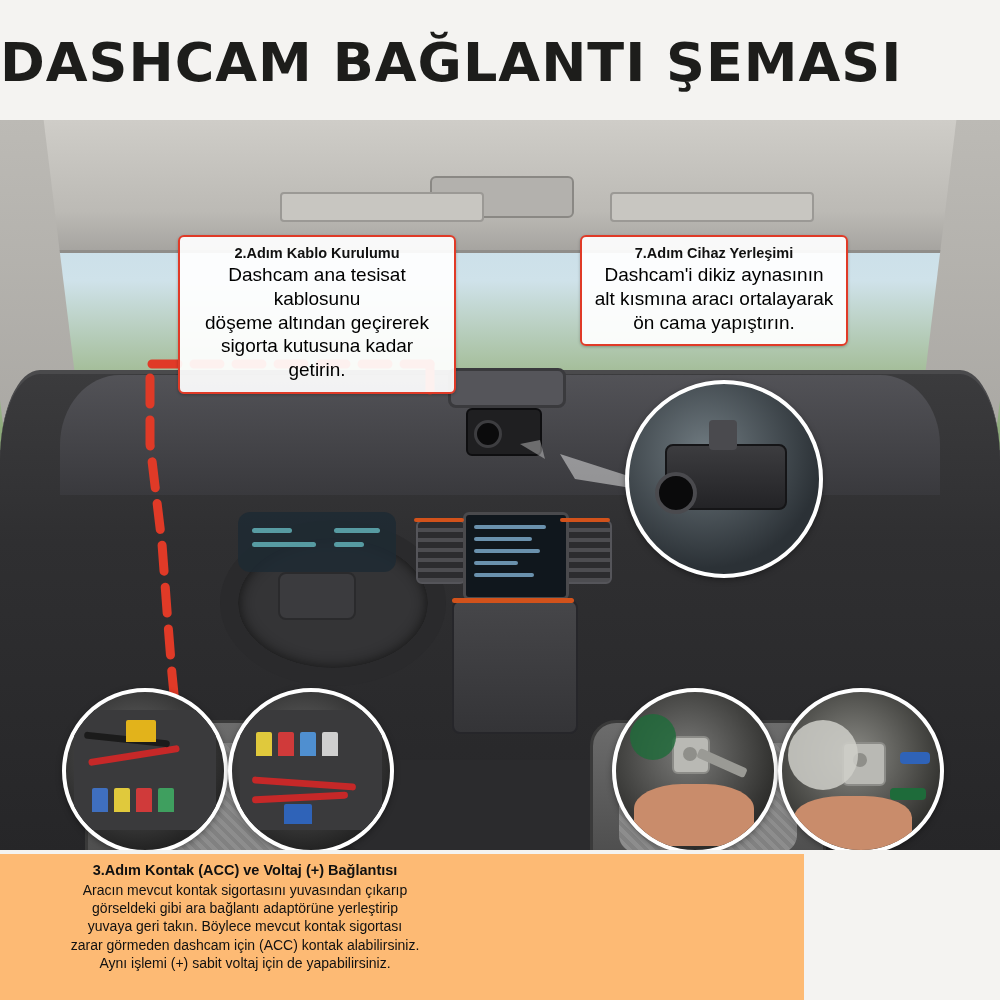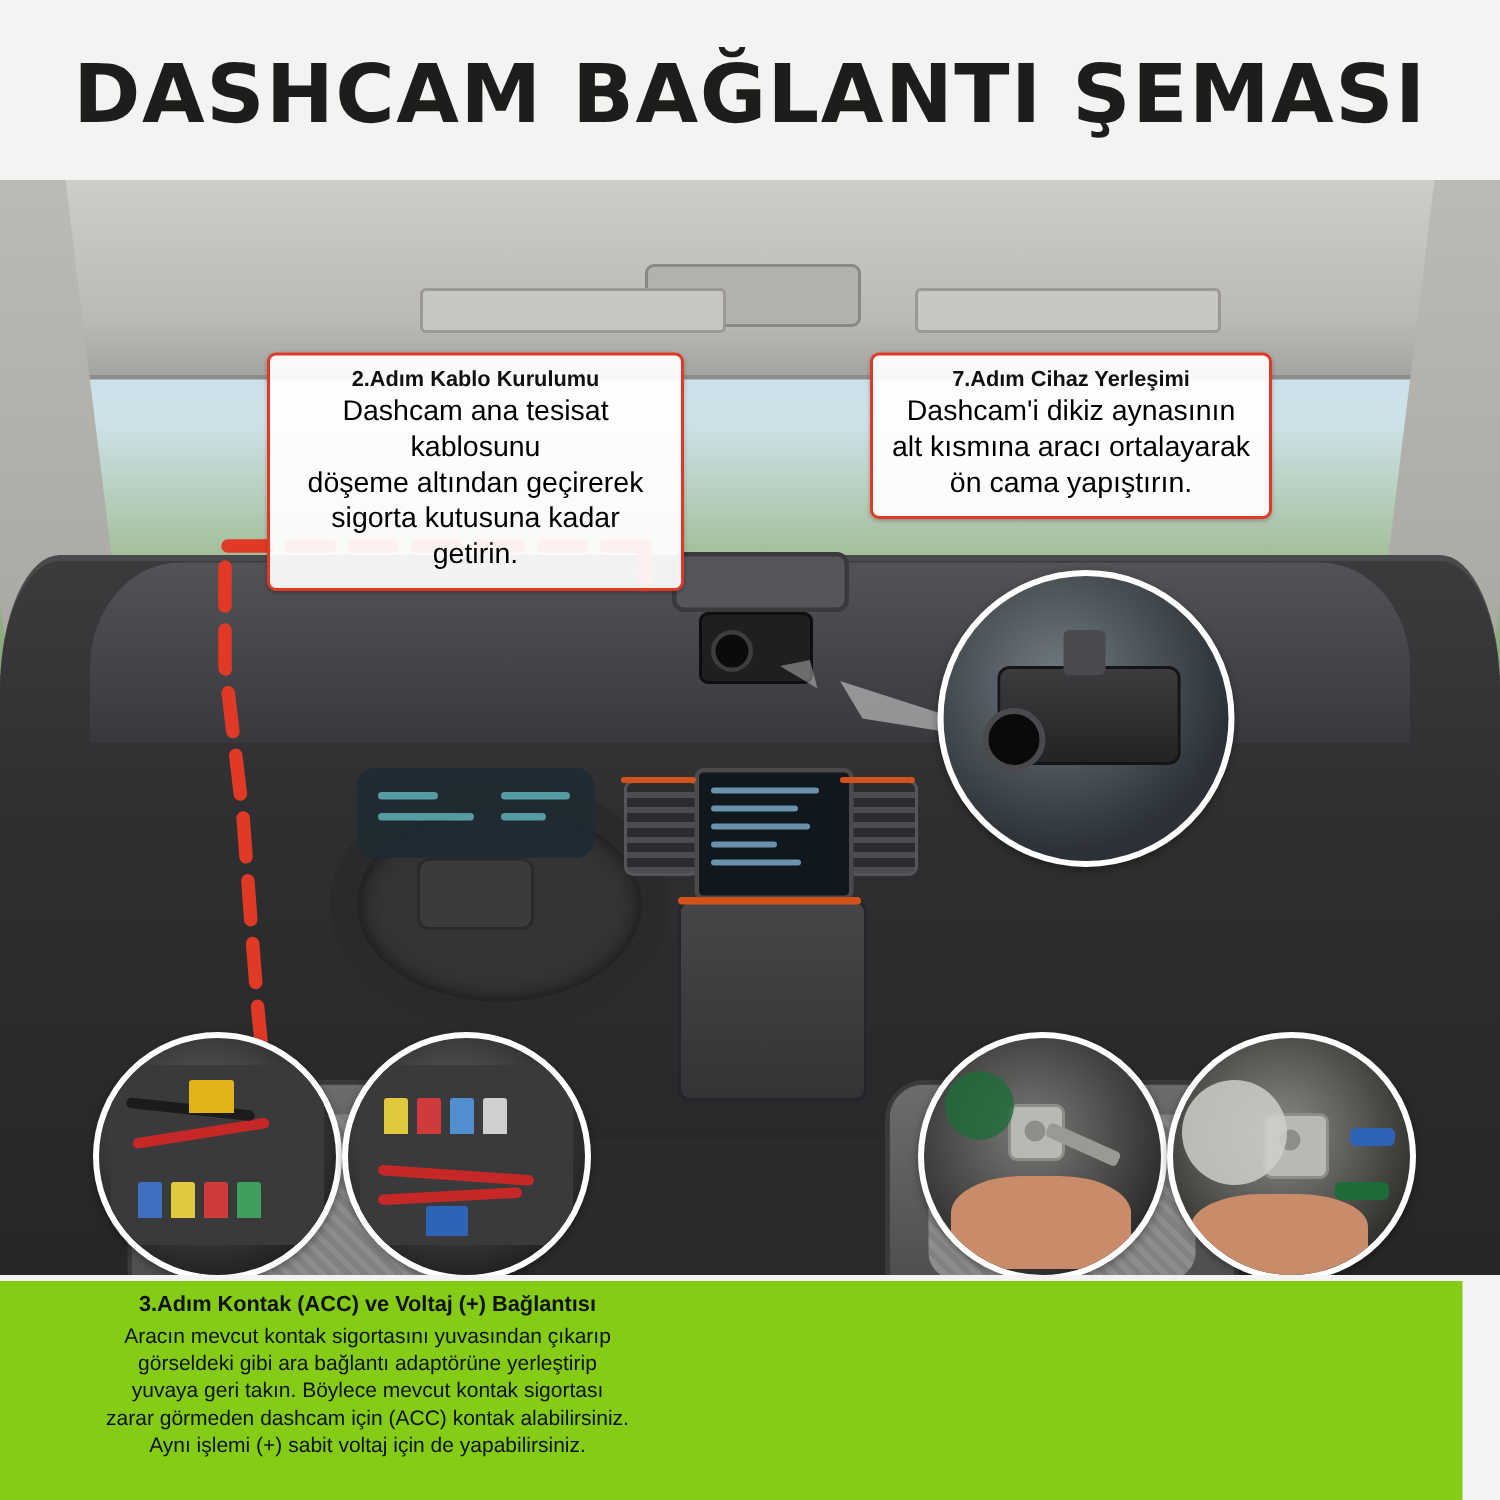--- a/index.html
+++ b/index.html
@@ -23,21 +23,20 @@
 
   
   .title-bar {
     position: absolute;
     left: 0; top: 0;
     width: 1000px;
     height: 124px;
     background: #f4f3f1;
     display: flex;
     align-items: center;
-    justify-content: center;
   }
   .title-text {
     font-family: "DejaVu Sans", sans-serif;
     font-weight: bold;
     font-size: 54px;
     letter-spacing: 1px;
     color: #1d1d1b;
     white-space: nowrap;
   }
 
@@ -282,22 +281,22 @@
     border-radius: 6px; border: 2px solid #8c8c88;
   }
   .bolt:after {
     content: ""; position: absolute; left: 9px; top: 9px; width: 14px; height: 14px;
     background: #8f8f8a; border-radius: 50%;
   }
 
   
   .captions {
     position: absolute;
-    left: 0; top: 854px; width: 975px; height: 146px;
-    background: #84cc16;
+    left: 0; top: 854px; width: 804px; height: 146px;
+    background: #fdba74;
   }
   .cap {
     position: absolute;
     text-align: center;
     color: #111;
   }
   #cap-left { left: 10px; top: 8px; width: 470px; }
   #cap-right { left: 520px; top: 8px; width: 470px; }
   .cap-title {
     font-weight: bold;

